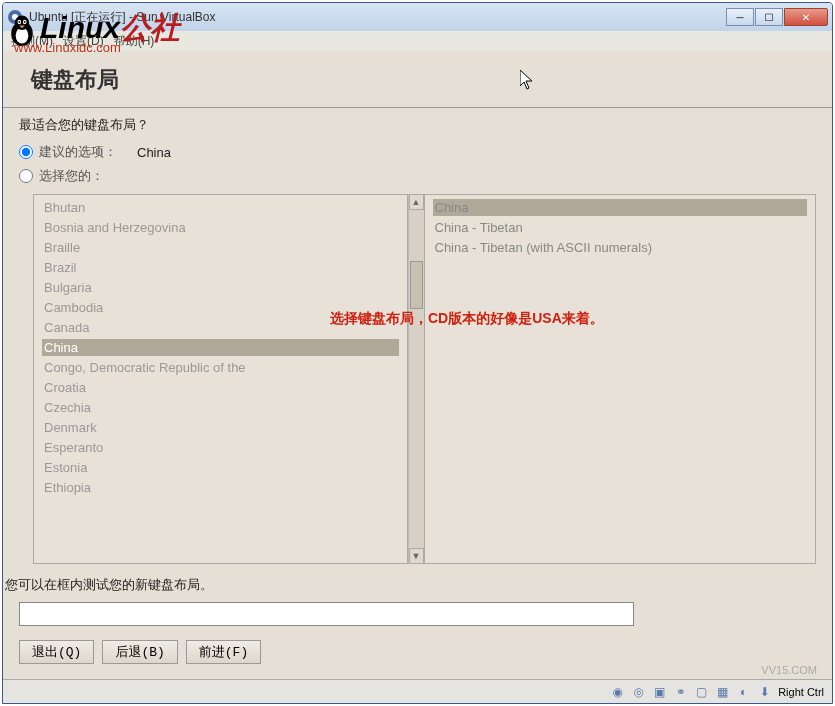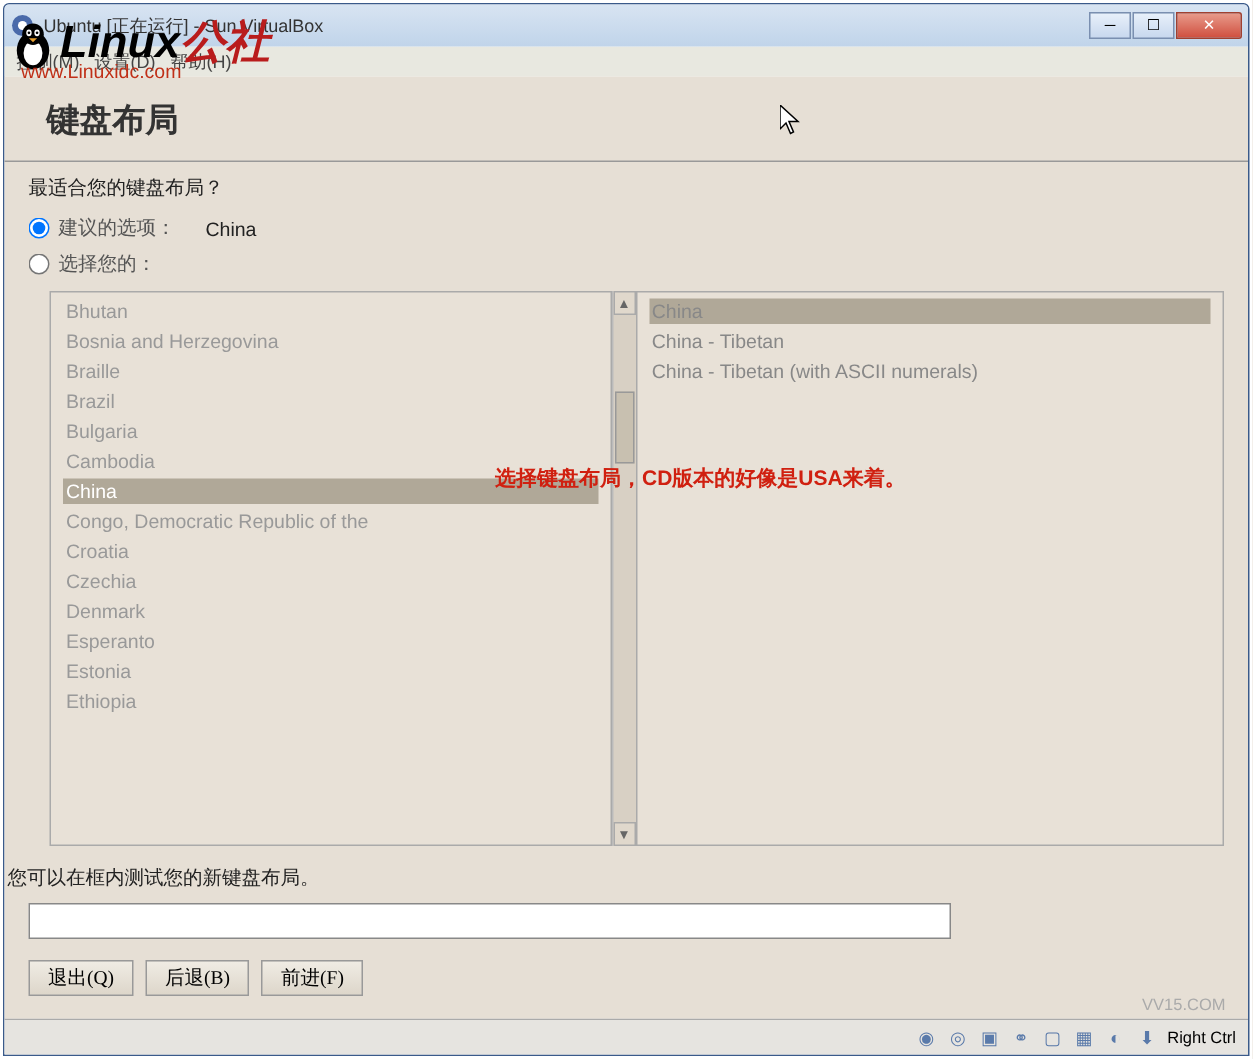--- a/index.html
+++ b/index.html
@@ -184,21 +184,21 @@
     .step-label {
       flex: 1;
       color: #222;
     }
     .nav-btn {
       padding: 2px 12px;
       border: 1px solid #999;
       background: linear-gradient(to bottom, #f0ece4, #ddd6ca);
       cursor: pointer;
       font-size: 13px;
-      font-family: Liberation Serif, serif;
+      font-family: Liberation Mono, monospace;
       text-align: right;
     }
     .statusbar {
       height: 24px;
       background: #e6e4e0;
       border-top: 1px solid #aaa;
       display: flex;
       align-items: center;
       justify-content: flex-end;
       padding: 0 8px;
@@ -303,20 +303,21 @@
     <div class="lists-container">
       <div class="left-list-wrap">
         <div class="listbox">
           <div class="listbox-inner" id="left-list">
               <div class="list-item">Bhutan</div>
               <div class="list-item">Bosnia and Herzegovina</div>
               <div class="list-item">Braille</div>
               <div class="list-item">Brazil</div>
               <div class="list-item">Bulgaria</div>
               <div class="list-item">Cambodia</div>
+              <div class="list-item">Canada</div>
               <div class="list-item selected">China</div>
               <div class="list-item">Congo, Democratic Republic of the</div>
               <div class="list-item">Croatia</div>
               <div class="list-item">Czechia</div>
               <div class="list-item">Denmark</div>
               <div class="list-item">Esperanto</div>
               <div class="list-item">Estonia</div>
               <div class="list-item">Ethiopia</div>
             </div>
         </div>

